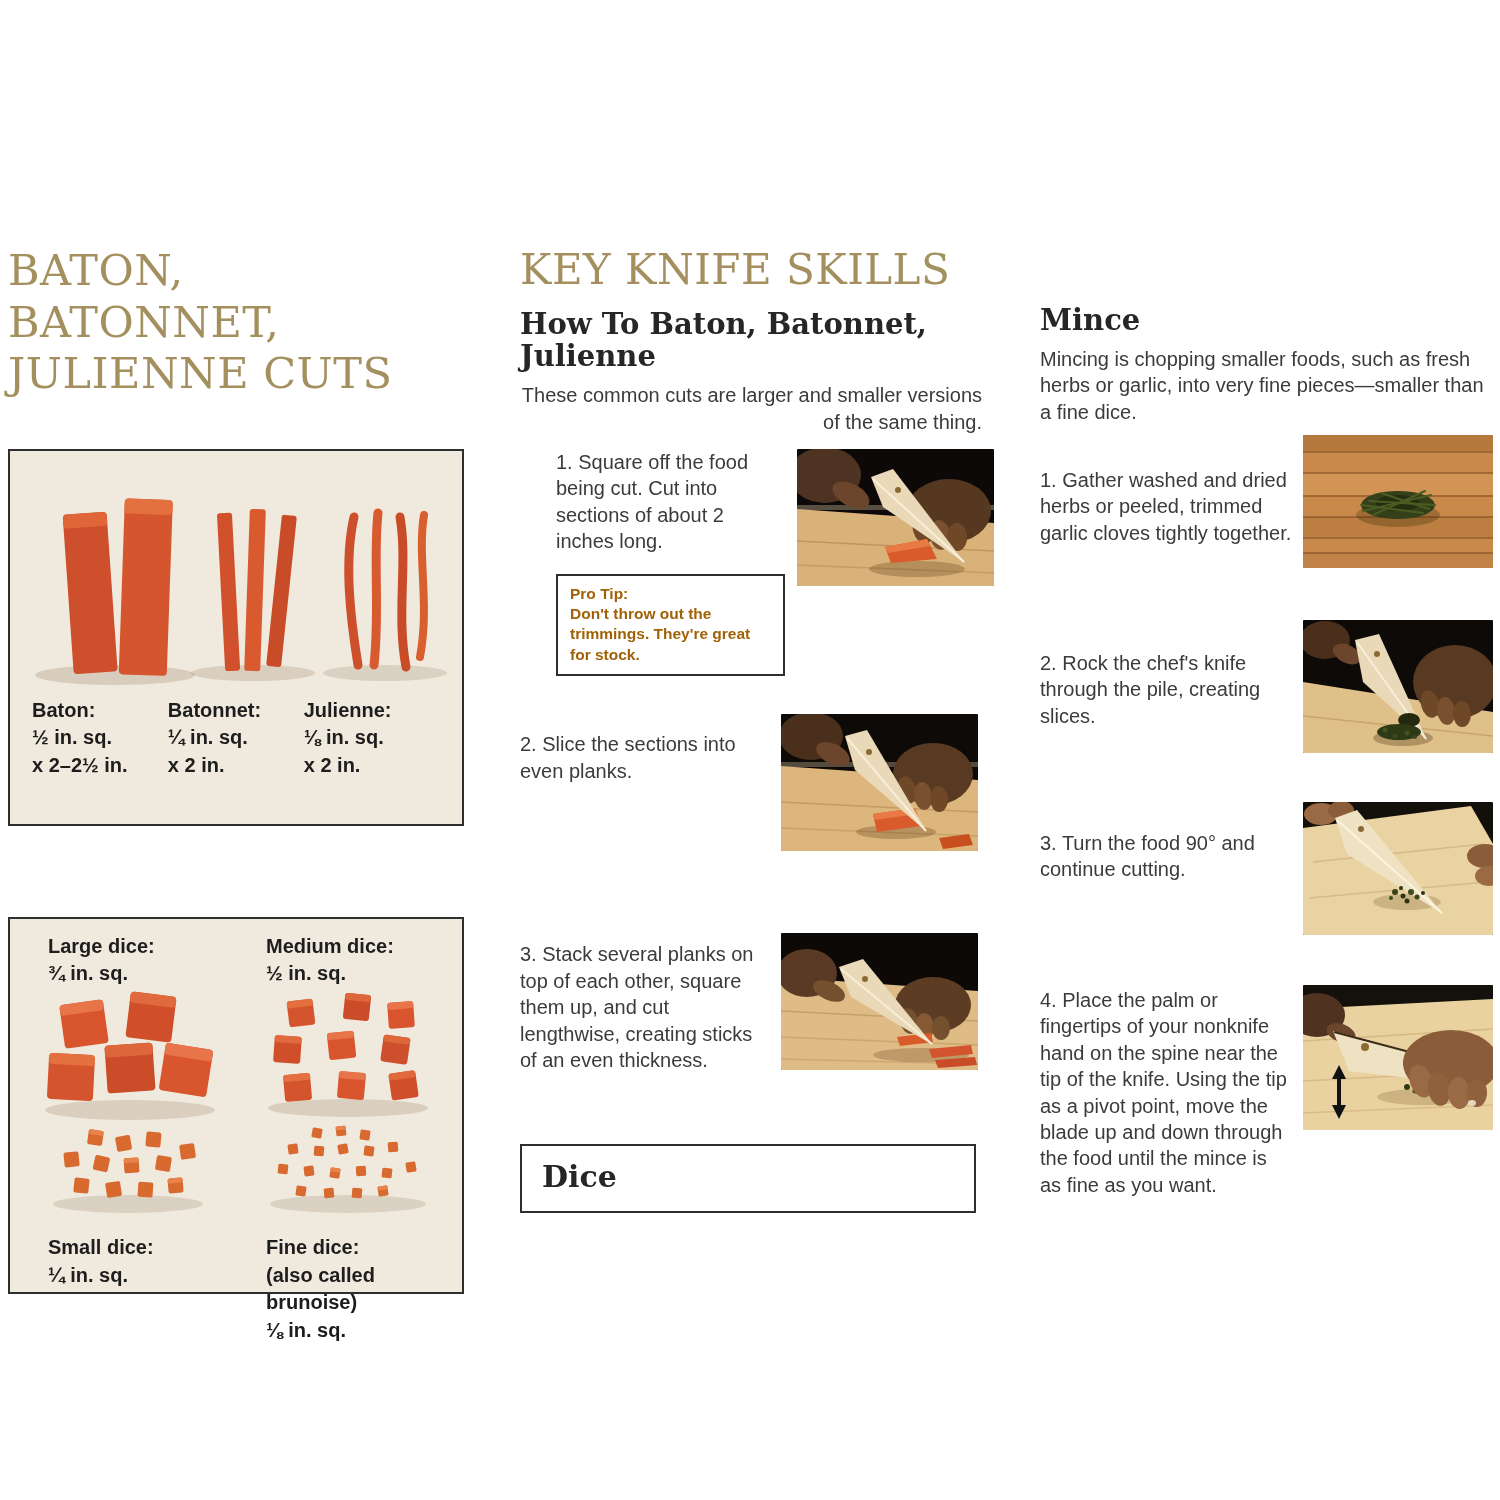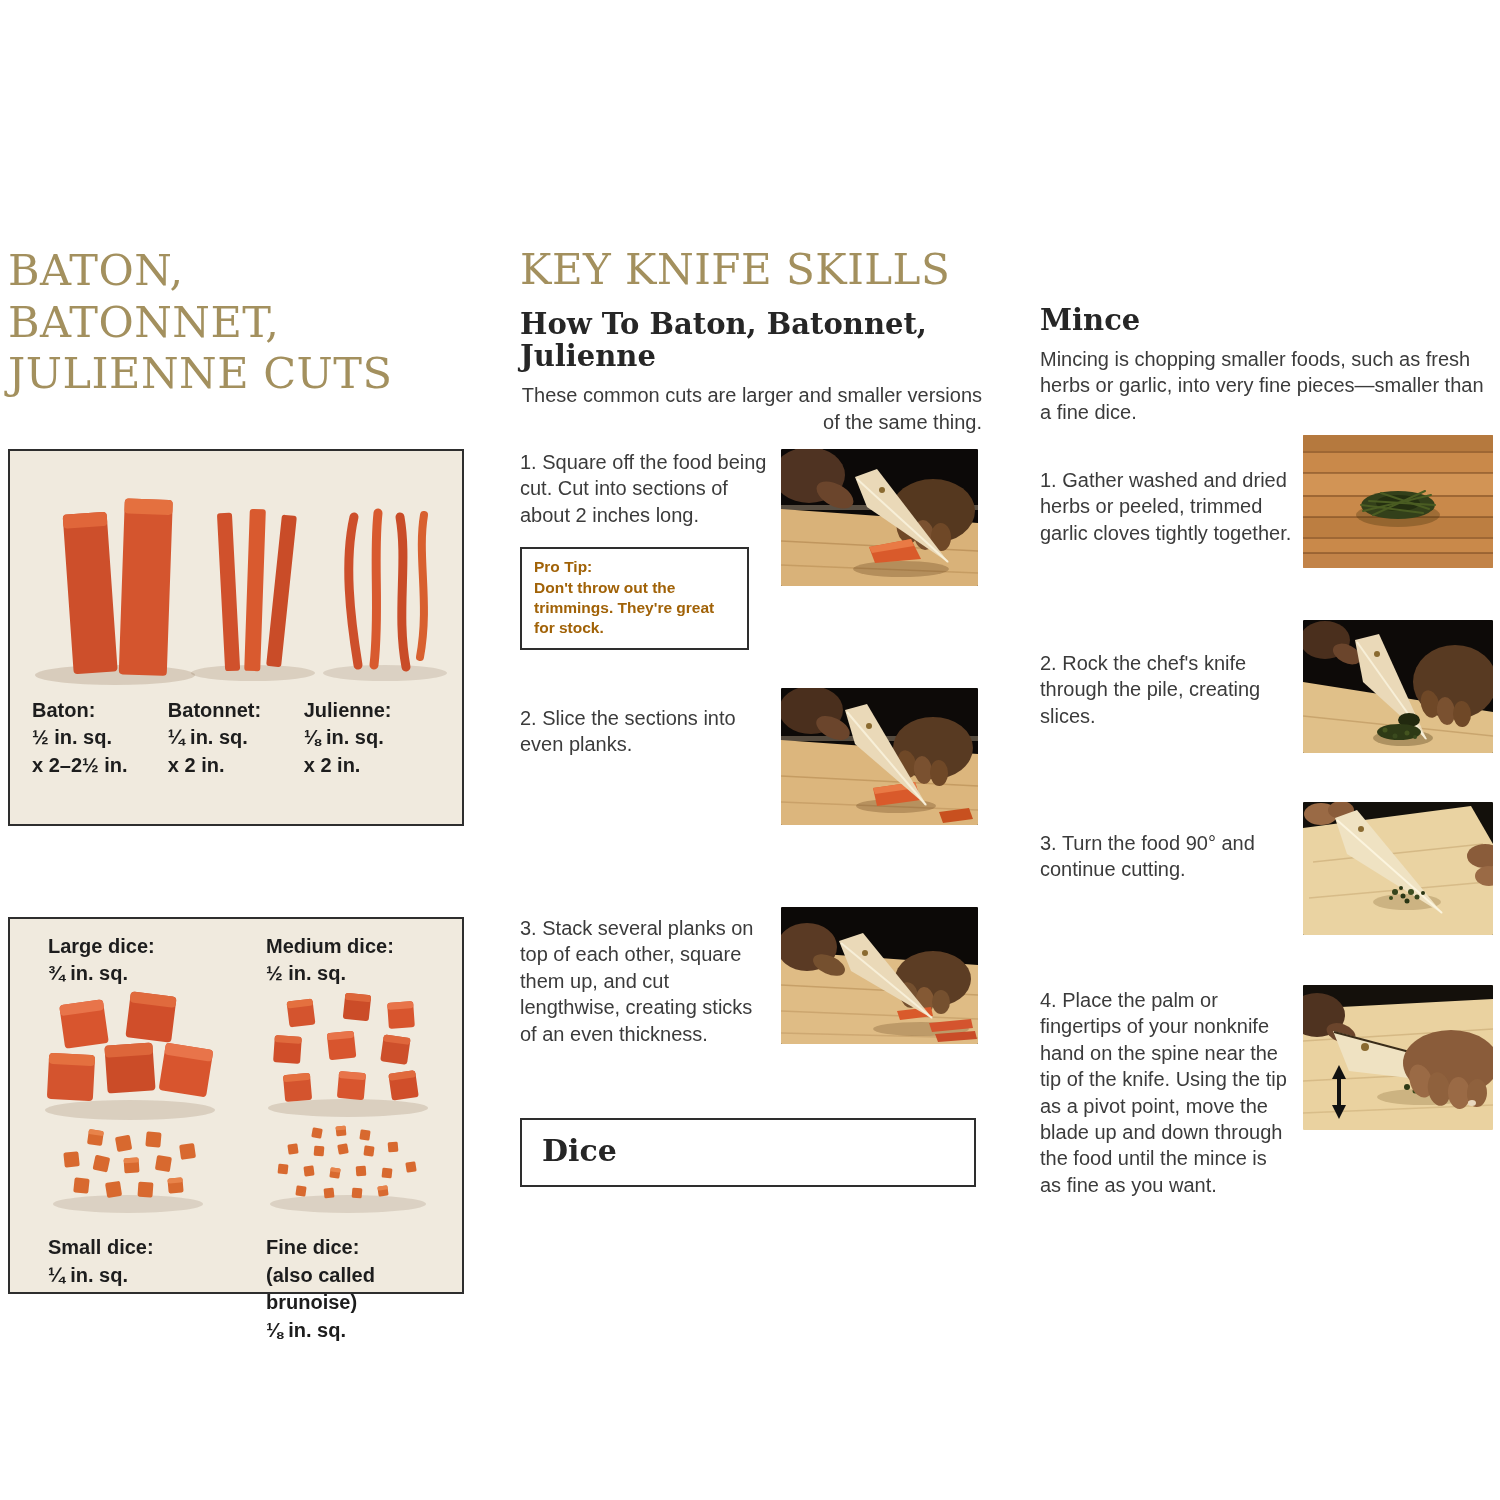--- a/index.html
+++ b/index.html
@@ -244,21 +244,21 @@
         </div>
       </div>
     </div>
   </div>
 
   <div class="col col-center">
     <div class="tan-title" style="font-size:42px;">KEY KNIFE SKILLS</div>
     <div class="serif-sub" style="margin-top:14px;">How To Baton, Batonnet, Julienne</div>
     <p class="intro" style="width:462px;margin:9px 0 0 0;text-align:right;">These common cuts are larger and smaller versions of the same thing.</p>
 
-    <div class="step-row" style="margin-top:14px;">
+    <div class="step-row" style="margin-top:14px;margin-left:36px;">
       <div class="c-text" style="margin-right:12px;">
         <div class="step-text">1. Square off the food being cut. Cut into sections of about 2 inches long.</div>
         <div class="protip">
           <div>Pro Tip:</div>
           <div>Don't throw out the trimmings. They're great for stock.</div>
         </div>
       </div>
       <div class="photo" role="img" aria-label="hands squaring off a carrot with a knife on a cutting board">
         <svg width="197" height="137" viewBox="0 0 197 137">
           <rect width="197" height="137" fill="#0c0908"></rect>

